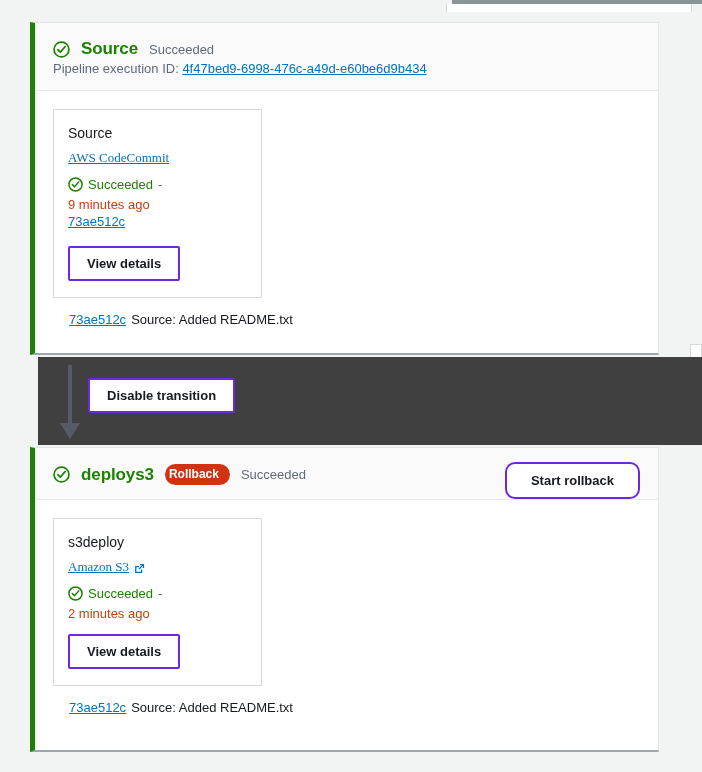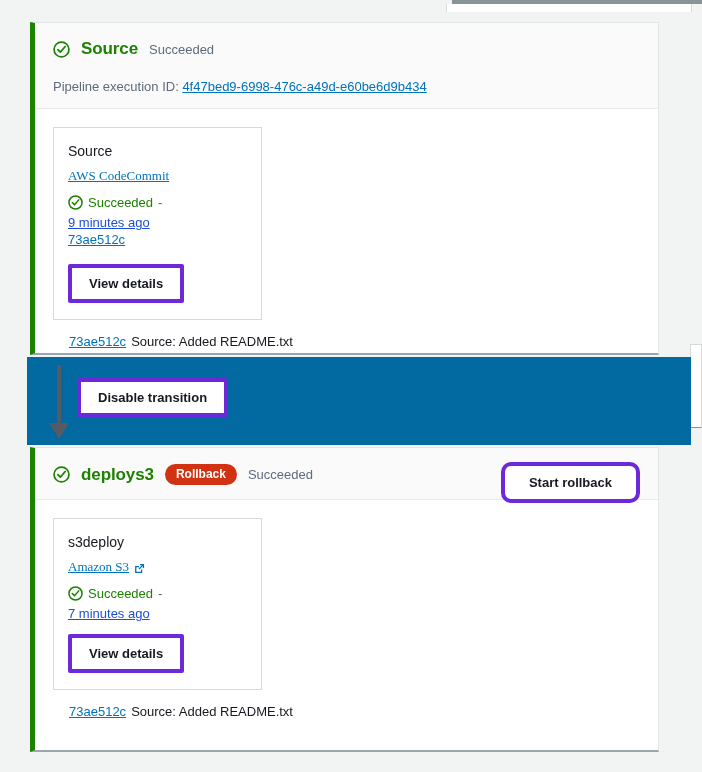--- a/index.html
+++ b/index.html
@@ -42,31 +42,31 @@
   }
   .stage-title-row { display: flex; align-items: center; gap: 11px; }
   .check-icon { display: inline-block; width: 17px; height: 17px; flex: 0 0 auto; }
   .stage-name {
     font-size: 17px; font-weight: bold; color: #1d8102;
     letter-spacing: -0.1px;
   }
   .rollback-badge {
     background: #d13212; color: #ffffff;
     font-size: 12px; font-weight: bold;
-    padding: 4px 11px 5px 11px; border-radius: 12px;
+    padding: 4px 11px 5px 4px; border-radius: 12px;
     line-height: 1;
   }
   .stage-status { font-size: 13px; color: #5f6b7a; }
-  .exec-row { margin-top: 20px; font-size: 13px; color: #414d5c; }
+  .exec-row { margin-top: 2px; font-size: 13px; color: #414d5c; }
   .exec-label { color: #5f6b7a; }
   .link {
     color: #0073bb; text-decoration: underline; cursor: pointer;
   }
   .btn {
-    background: #ffffff; border: 4px solid #6d28d9; border-radius: 2px;
+    background: #ffffff; border: 2px solid #6d28d9; border-radius: 2px;
     color: #16191f; font-size: 13px; font-weight: bold;
     padding: 8px 17px; cursor: pointer;
     font-family: "Liberation Sans", sans-serif;
   }
   .start-rollback {
     position: absolute; right: 18px; top: 14px;
     padding: 9px 24px;
     border-radius: 10px;
   }
 
@@ -81,34 +81,34 @@
   .action-title { font-size: 14px; color: #16191f; margin-bottom: 9px; }
   .action-provider { font-size: 13px; margin-bottom: 11px; display: flex; align-items: center; gap: 5px; font-family: Liberation Serif, serif; }
   .ext-icon { display: inline-block; width: 11px; height: 11px; }
   .status-row {
     font-size: 13px; display: flex; align-items: center; gap: 5px;
     margin-bottom: 2px; flex-wrap: wrap;
   }
   .status-check { width: 15px; height: 15px; flex: 0 0 auto; }
   .status-ok { color: #1d8102; }
   .dash { color: #545b64; }
-  .time-link { color: #1d4ed8; text-decoration: underline; cursor: pointer; }
+  .time-link { color: #c2410c; cursor: pointer; }
   .rev-link { font-size: 13px; color: #0073bb; text-decoration: underline; display: block; margin-bottom: 13px; cursor: pointer; }
   .view-details { margin-top: 4px; }
 
   .stage-footer {
     padding: 14px 18px 17px 18px;
     font-size: 13px; color: #16191f; margin-left: 16px;
   }
   .stage-footer .commit { margin-right: 5px; }
 
   
   .transition {
-    position: absolute; left: 27px; width: 664px;
-    background: #0369a1;
+    position: absolute; left: 38px; width: 664px;
+    background: #404040;
   }
   .arrow-wrap { position: absolute; left: 20px; top: 6px; width: 24px; height: 78px; }
   .disable-btn { position: absolute; left: 50px; top: 21px; }
 </style>
 </head>
 <body>
 
 <div class="root">
 
   <div class="top-strip"></div>
@@ -200,21 +200,21 @@
         </div>
         <div class="status-row">
           <span class="status-check">
             <svg width="15" height="15" viewBox="0 0 16 16">
               <circle cx="8" cy="8" r="7" fill="none" stroke="#1d8102" stroke-width="1.6"></circle>
               <path d="M4.6 8.1 L6.9 10.5 L11.5 5.2" fill="none" stroke="#1d8102" stroke-width="1.6" stroke-linecap="round" stroke-linejoin="round"></path>
             </svg>
           </span>
           <span class="status-ok">Succeeded</span>
           <span class="dash">-</span>
-          <span class="time-link">7 minutes ago</span>
+          <span class="time-link">2 minutes ago</span>
         </div>
         <button class="btn view-details" style="margin-top:11px;">View details</button>
       </div>
     </div>
 
     <div class="stage-footer">
       <span class="link commit">73ae512c</span><span>Source: Added README.txt</span>
     </div>
   </div>
 

